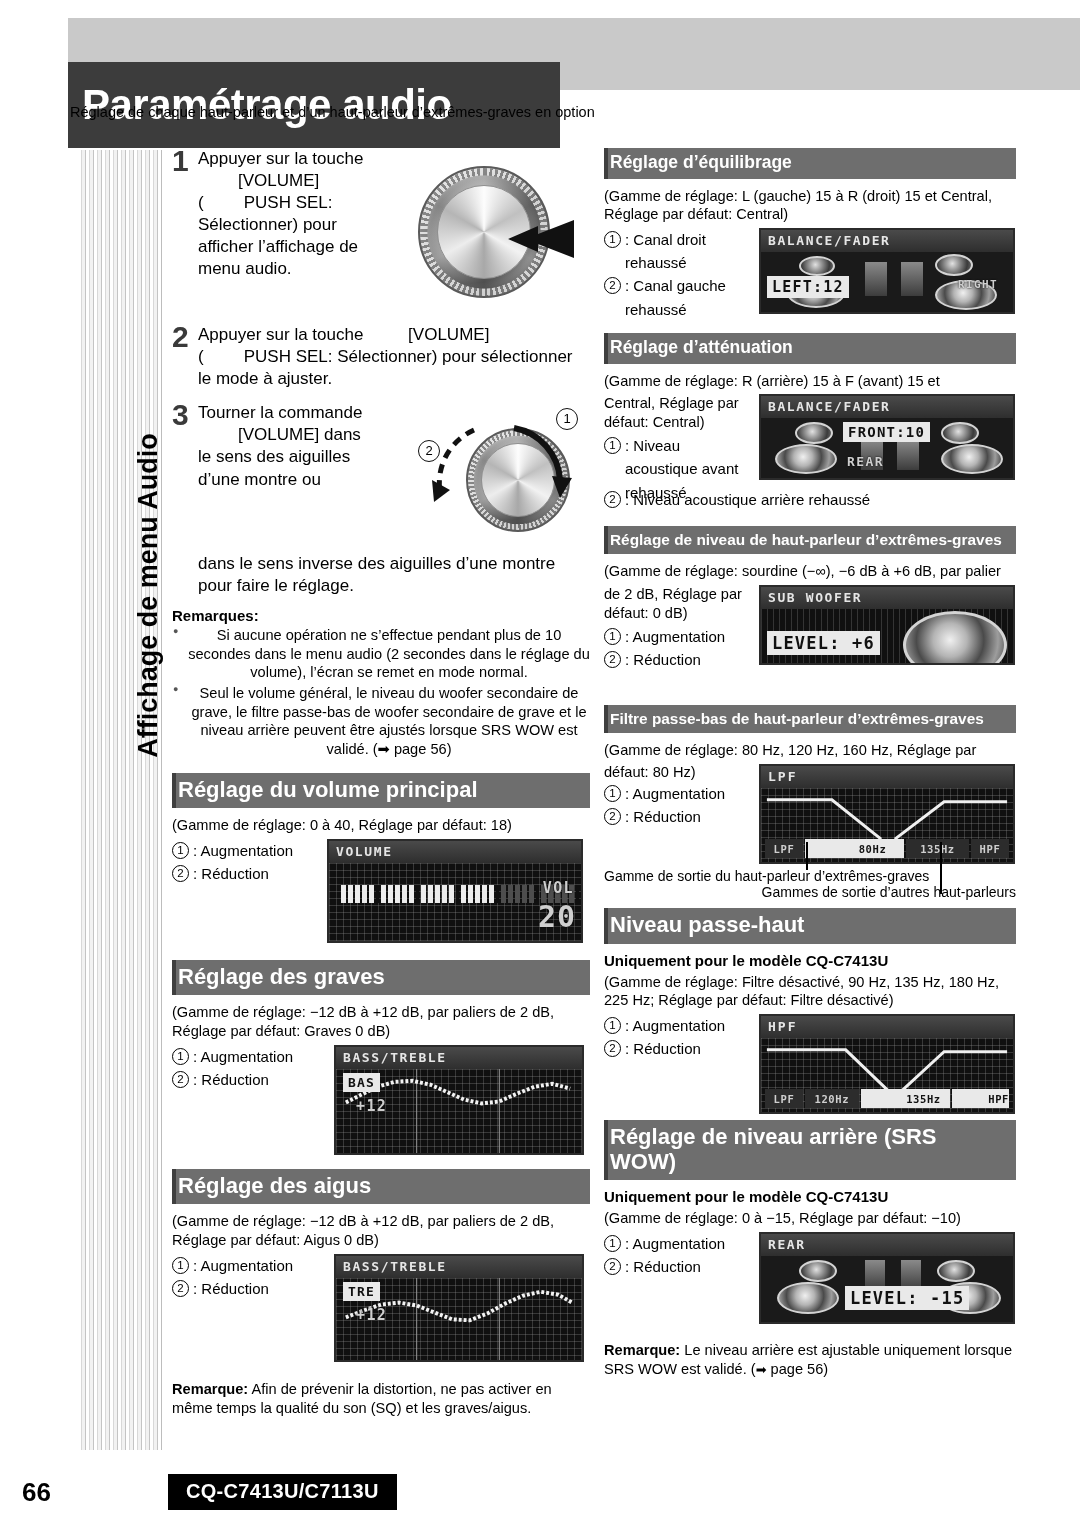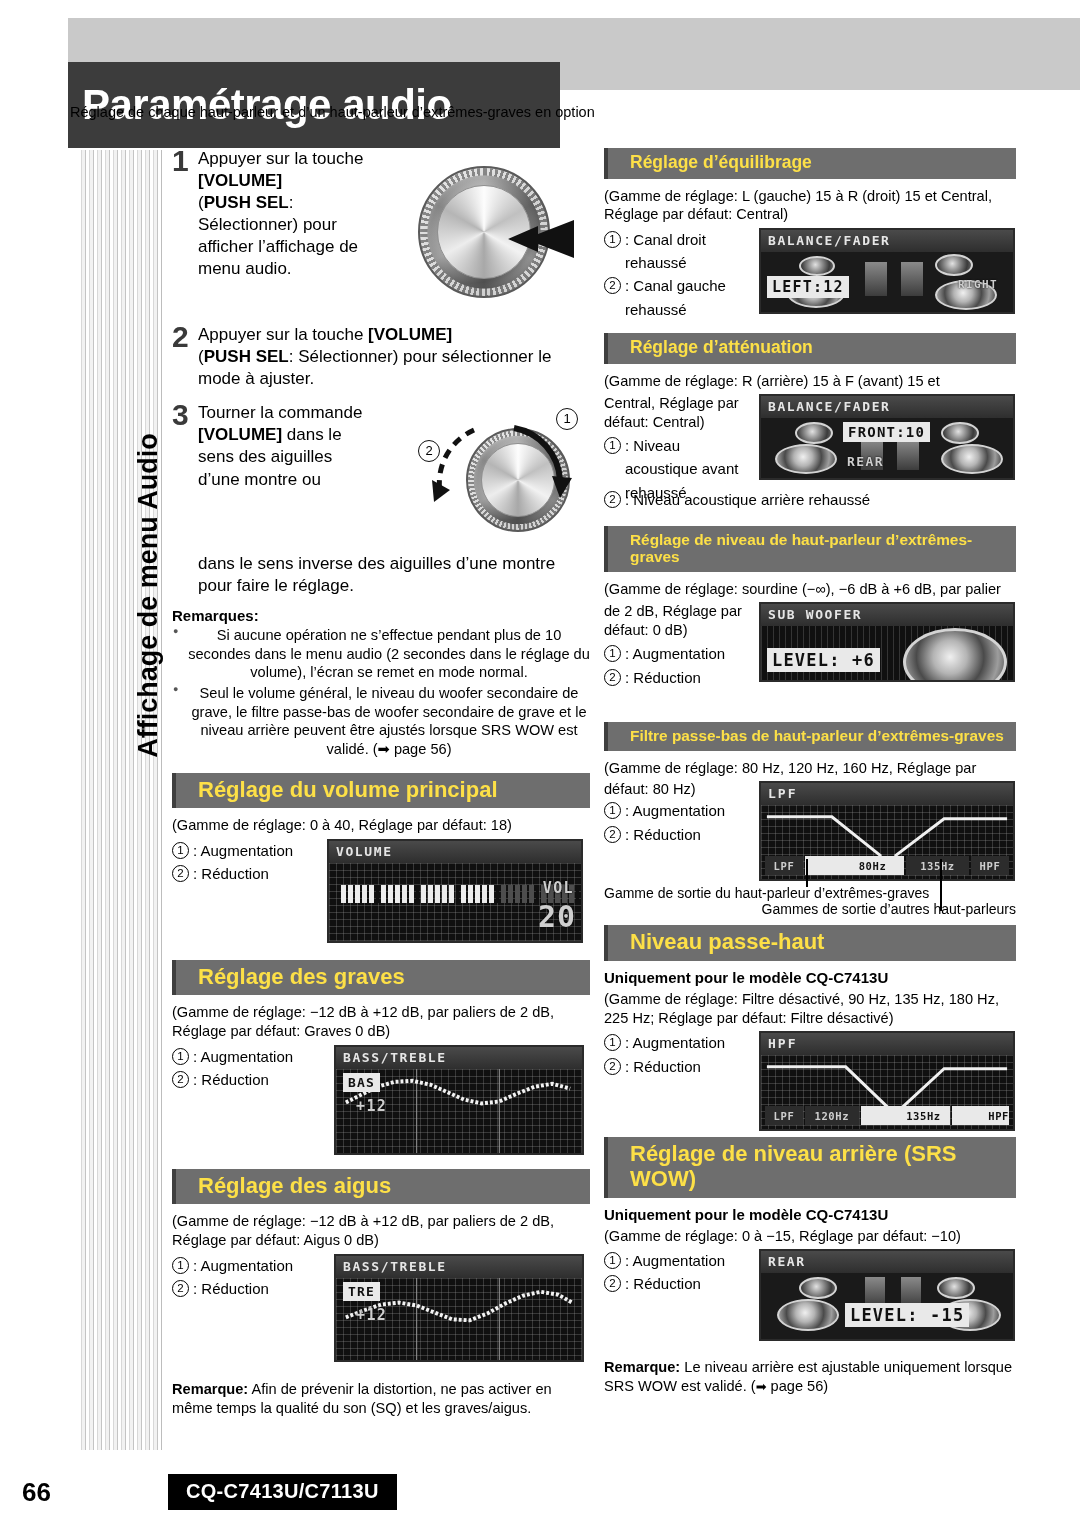--- a/index.html
+++ b/index.html
@@ -50,22 +50,22 @@
     font-size:27px; font-weight:bold; white-space:nowrap;
     letter-spacing:0px;
   }
 
   
   .col-left  { position:absolute; left:172px; top:148px; width:418px; }
   .col-right { position:absolute; left:604px; top:148px; width:412px; }
 
   
   .sec-bar {
-    background:#6e6e6e; color:#fde047; font-weight:bold;
-    padding:5px 10px 6px 22px; margin:0 0 8px 0;
+    background:#6e6e6e; color:#ffffff; font-weight:bold;
+    padding:5px 10px 6px 2px; margin:0 0 8px 0;
     border-left:4px solid #3f3f3f;
     line-height:1.12;
   }
   .sec-bar.h1 { font-size:22px; }
   .sec-bar.h2 { font-size:17.5px; }
   .sec-bar.h3 { font-size:15.4px; }
 
   .range { font-size:14.6px; line-height:1.28; margin:0 0 4px 0; }
   .model-note { font-size:15px; font-weight:bold; margin:0 0 4px 0; }
 
@@ -77,21 +77,21 @@
     text-align:center; font-size:11.5px; margin-top:3px;
   }
 
   
   .step { position:relative; margin-bottom:4px; }
   .step-num {
     position:absolute; left:0; top:-2px;
     font-size:30px; font-weight:bold; color:#3a3a3a; line-height:1;
   }
   .step-body { padding-left:26px; font-size:17px; line-height:1.30; }
-  .step-body b { font-weight:bold; }
+  .step-body b { font-weight:normal;margin-left:40px; }
 
   .knob-wrap { position:absolute; }
 
   
   .knob {
     width:100%; height:100%;
     border-radius:50%;
     background:
       radial-gradient(circle at 38% 34%, #ffffff 0%, #e3e3e3 18%, #b9b9b9 42%, #8f8f8f 62%, #cfcfcf 80%, #6f6f6f 100%),
       conic-gradient(#d8d8d8, #9a9a9a, #efefef, #8c8c8c, #e6e6e6, #9e9e9e, #d8d8d8);

